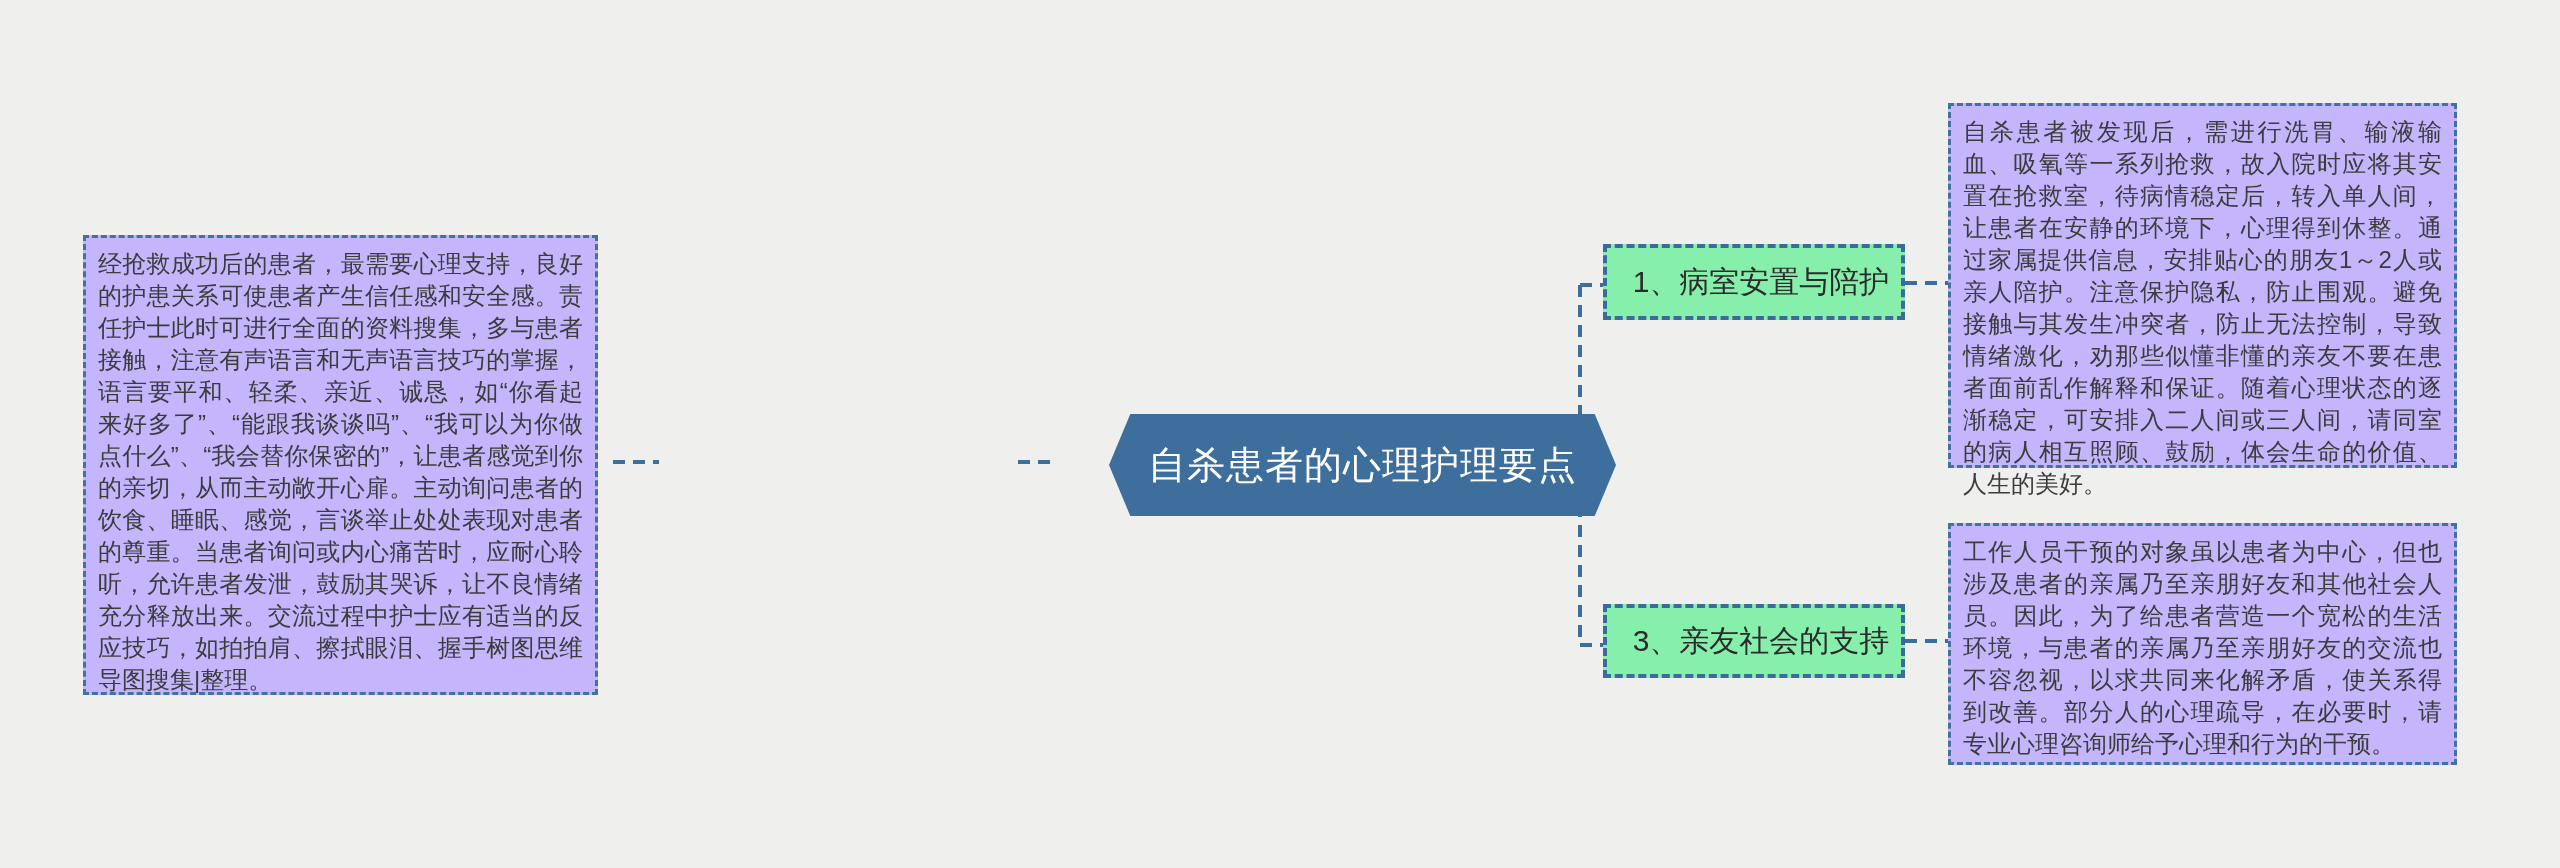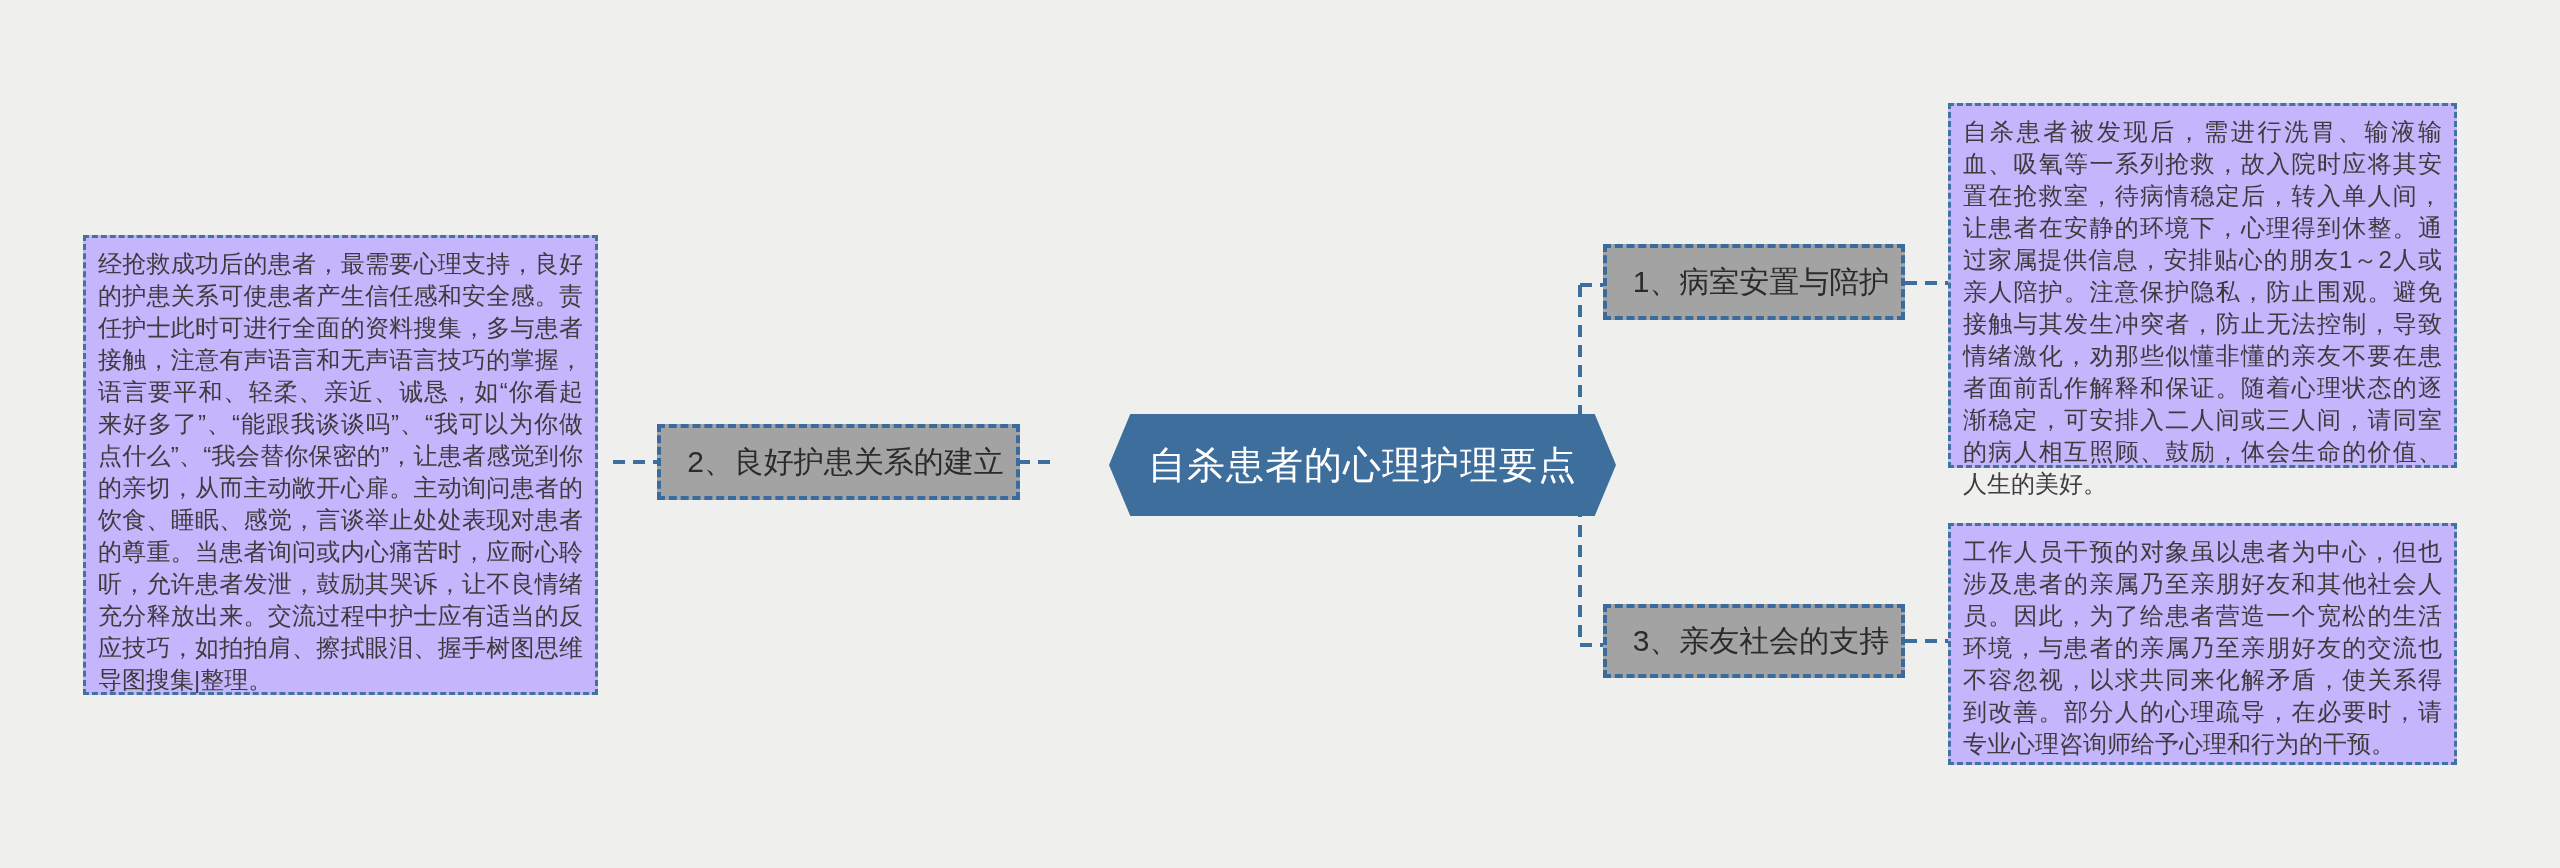--- a/index.html
+++ b/index.html
@@ -14,21 +14,21 @@
     color:#3c3c3c;
     font-size:24px;
     line-height:32px;
     padding:10px 12px;
     text-align:justify;
   }
 
   
   .branch{
     position:absolute;
-    background:#a3a3a3;
+    background:#86efac;
     border:4px dashed #3a6b9c;
     box-sizing:border-box;
     color:#2b2b2b;
     font-size:30px;
     display:flex;
     align-items:center;
     justify-content:center;
     white-space:nowrap;
     padding-left:14px;
   }
@@ -72,23 +72,20 @@
 <body>
 
 <div class="canvas">
 
   <div class="note note-left">
     <span>经抢救成功后的患者，最需要心理支持，良好的护患关系可使患者产生信任感和安全感。责任护士此时可进行全面的资料搜集，多与患者接触，注意有声语言和无声语言技巧的掌握，语言要平和、轻柔、亲近、诚恳，如“你看起来好多了”、“能跟我谈谈吗”、“我可以为你做点什么”、“我会替你保密的”，让患者感觉到你的亲切，从而主动敞开心扉。主动询问患者的饮食、睡眠、感觉，言谈举止处处表现对患者的尊重。当患者询问或内心痛苦时，应耐心聆听，允许患者发泄，鼓励其哭诉，让不良情绪充分释放出来。交流过程中护士应有适当的反应技巧，如拍拍肩、擦拭眼泪、握手树图思维导图搜集|整理。</span>
   </div>
 
   <div class="hdash conn-note-node2"></div>
 
-  <div class="branch branch-2">
-    <span>2、良好护患关系的建立</span>
-  </div>
 
   <div class="hdash conn-node2-hex"></div>
 
   <div class="hexagon">
     <span>自杀患者的心理护理要点</span>
   </div>
 
   <div class="hsolid conn-hex-trunk"></div>
   <div class="vsolid trunk-cap"></div>
   <div class="vdash trunk"></div>

